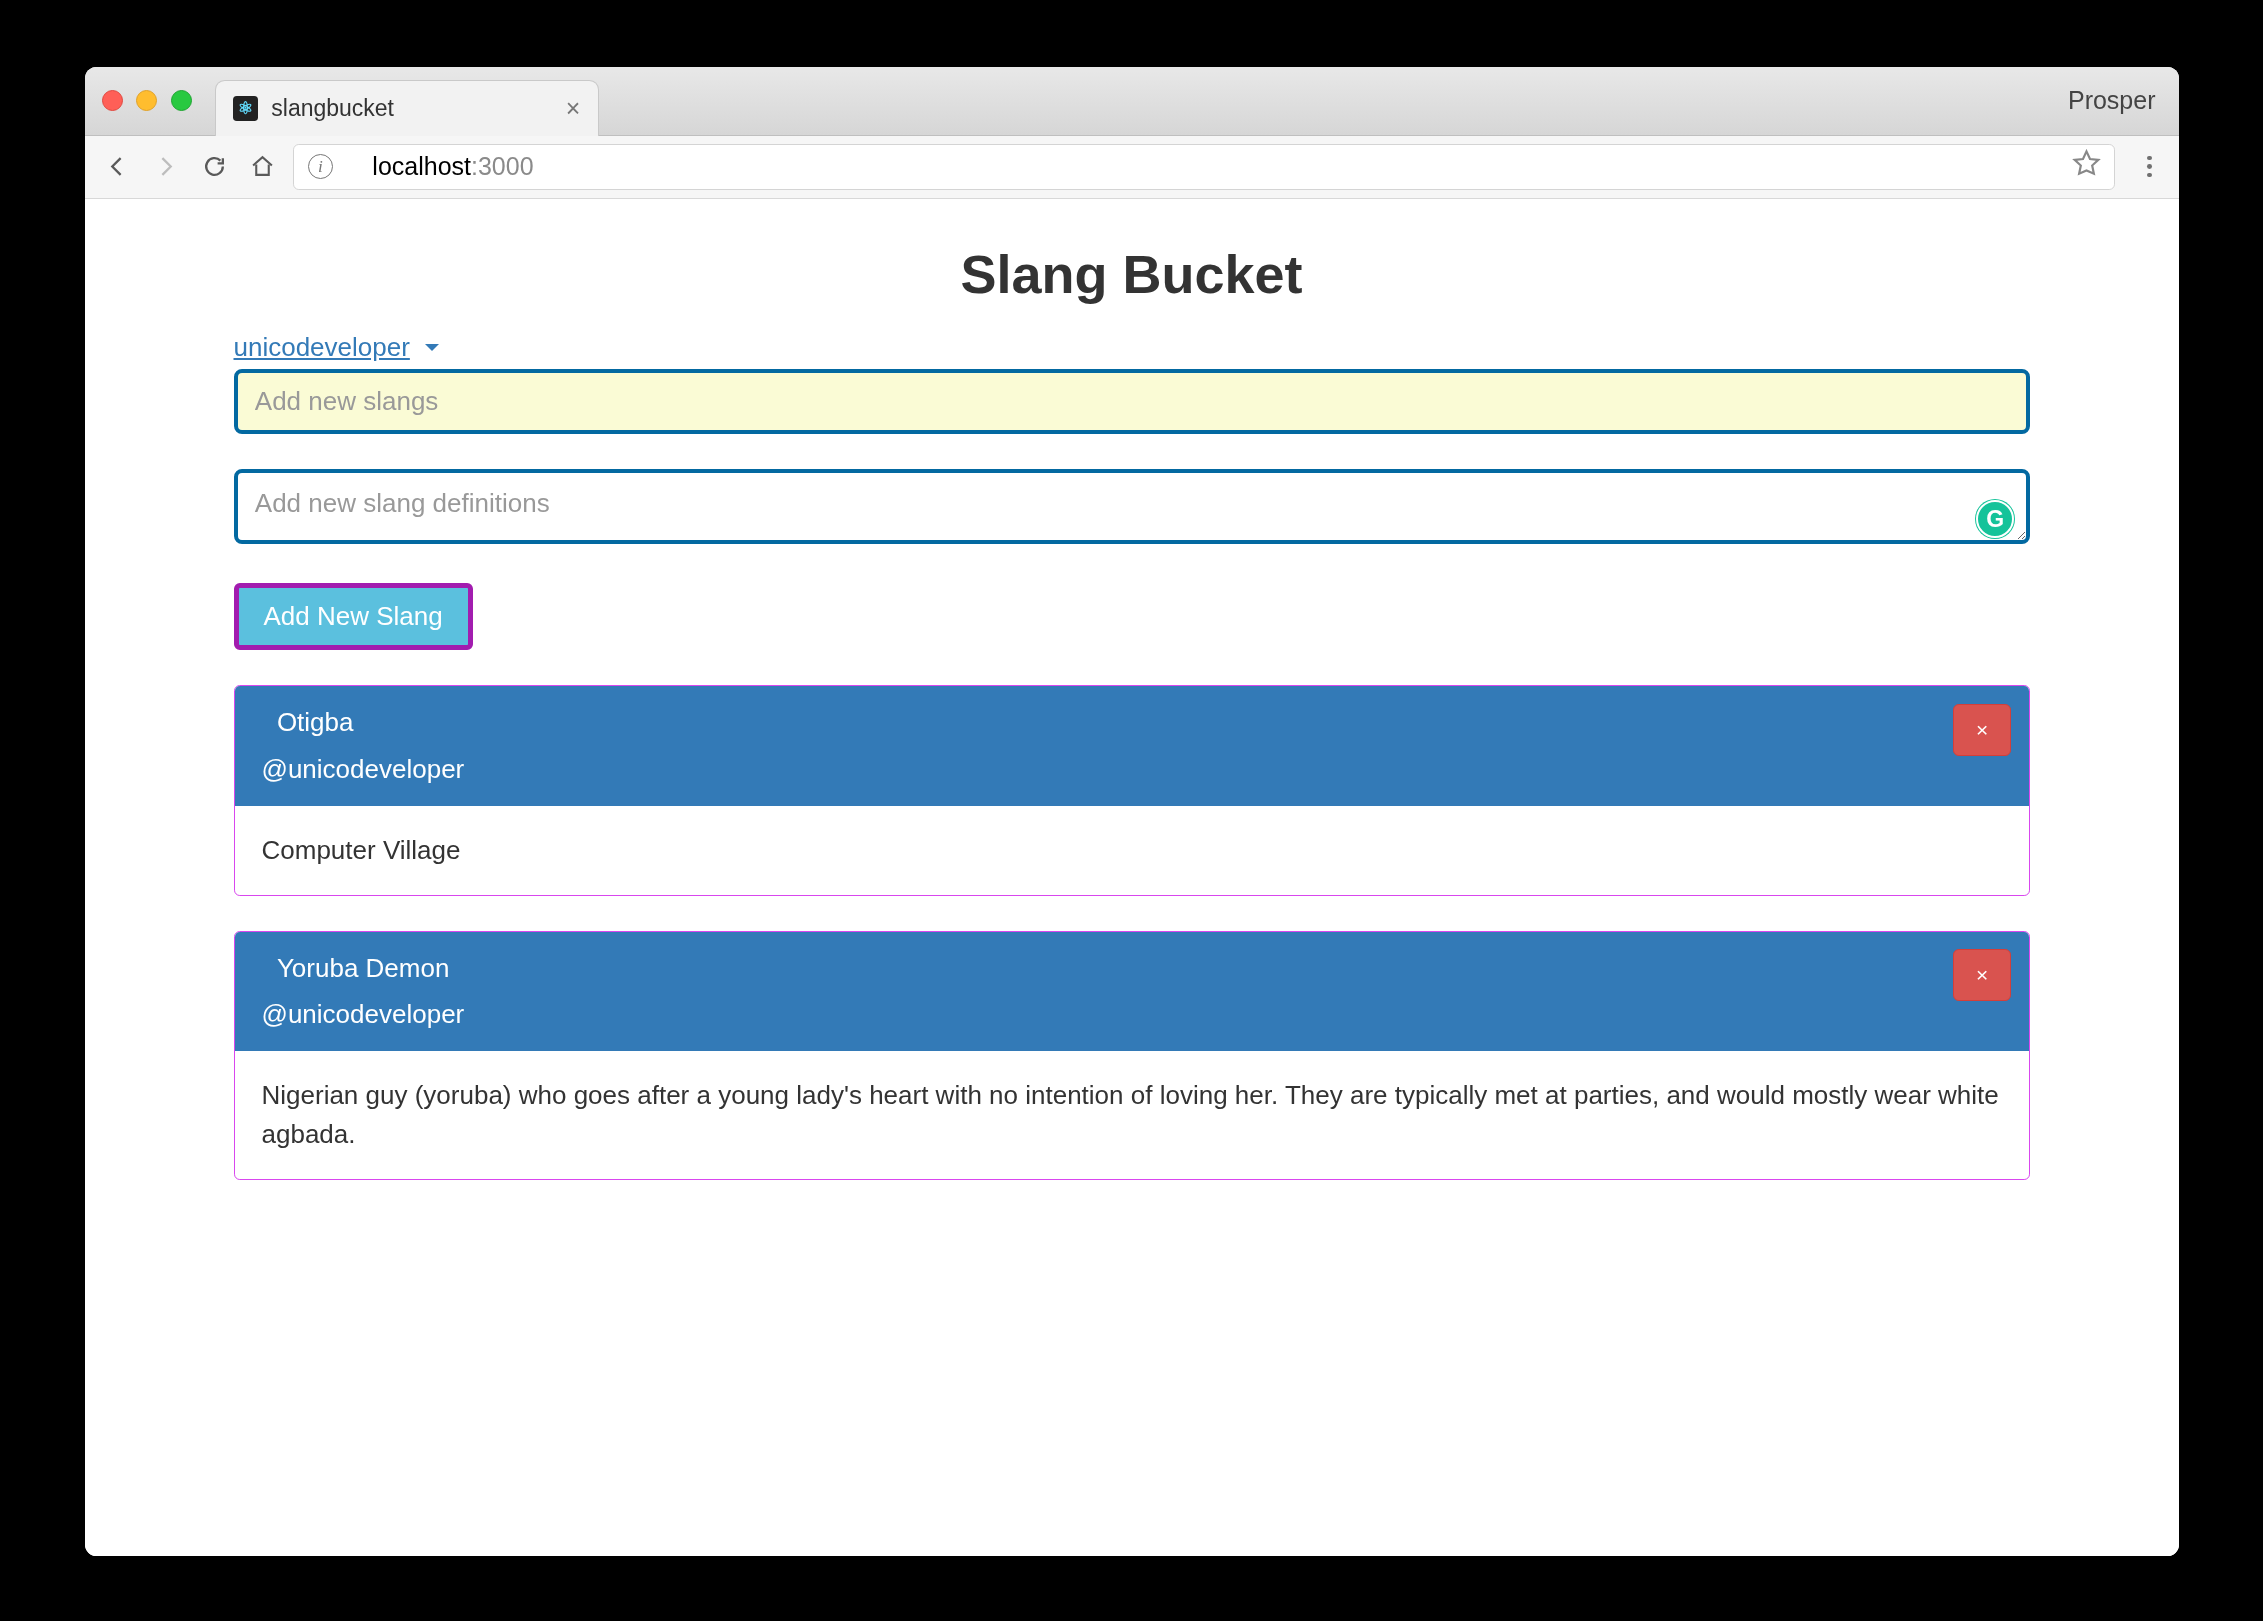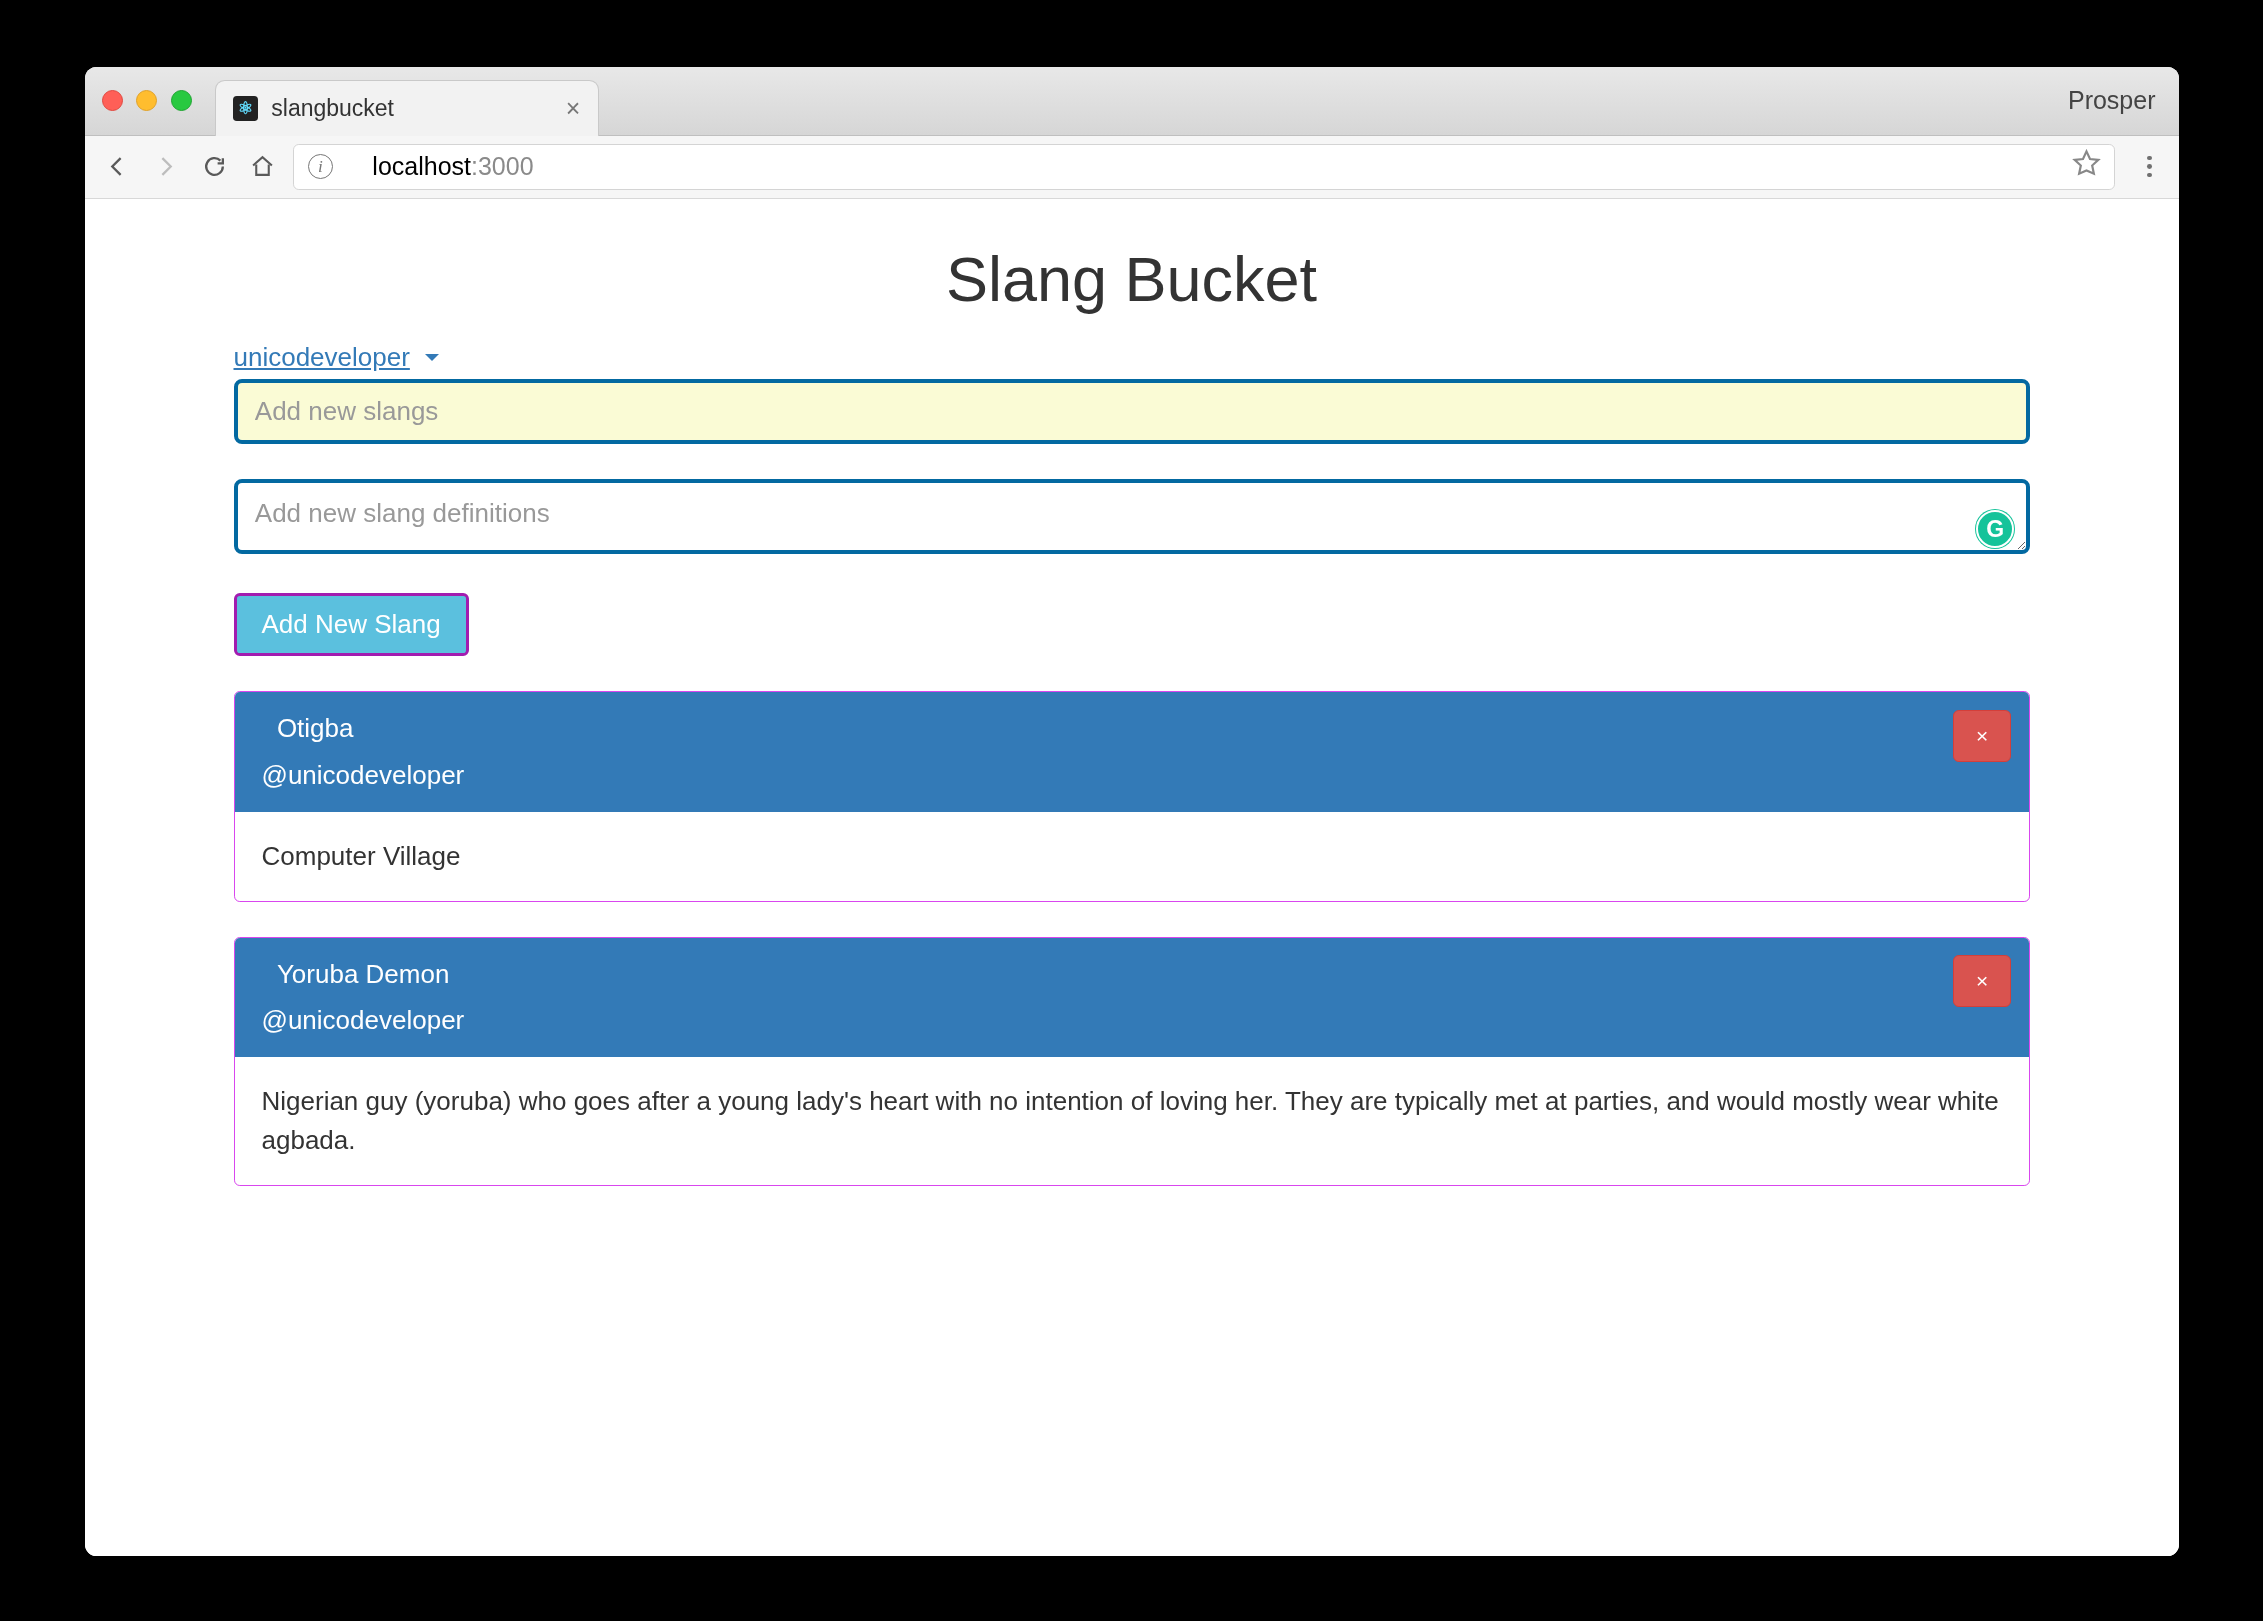--- a/index.html
+++ b/index.html
@@ -106,22 +106,22 @@
       background: #fff;
       overflow: auto;
       padding: 15.4px 0 38px;
     }
     .container {
       width: 1796px;
       margin: 0 auto;
     }
     .page-title {
       text-align: center;
-      font-size: 63px;
-      font-weight: 400;
+      font-size: 54px;
+      font-weight: 700;
       color: #333;
       margin: 29px 0 27px;
     }
     .user-link {
       color: #337ab7;
       text-decoration: underline;
       font-size: 26px;
       display: inline-flex;
       align-items: center;
       gap: 15px;
@@ -158,21 +158,21 @@
       position: absolute; right: 15.4px; bottom: 9.6px;
       width: 38px; height: 38px; border-radius: 50%;
       background: #15c39a; color: #fff; display: flex;
       align-items: center; justify-content: center; font-weight: bold;
       font-size: 23px; border: 2.9px solid #fff;
       box-shadow: 0 0 0 1px #15c39a;
     }
     .btn-info {
       margin-top: 35px;
       background: #5bc0de;
-      border: 3px solid #a21caf;
+      border: 5px solid #a21caf;
       color: #fff;
       font-size: 26px;
       padding: 13.4px 25px;
       border-radius: 5.8px;
       cursor: pointer;
     }
     .panel {
       margin-top: 35px;
       border: 1px solid #d946ef;
       border-radius: 5.8px;

